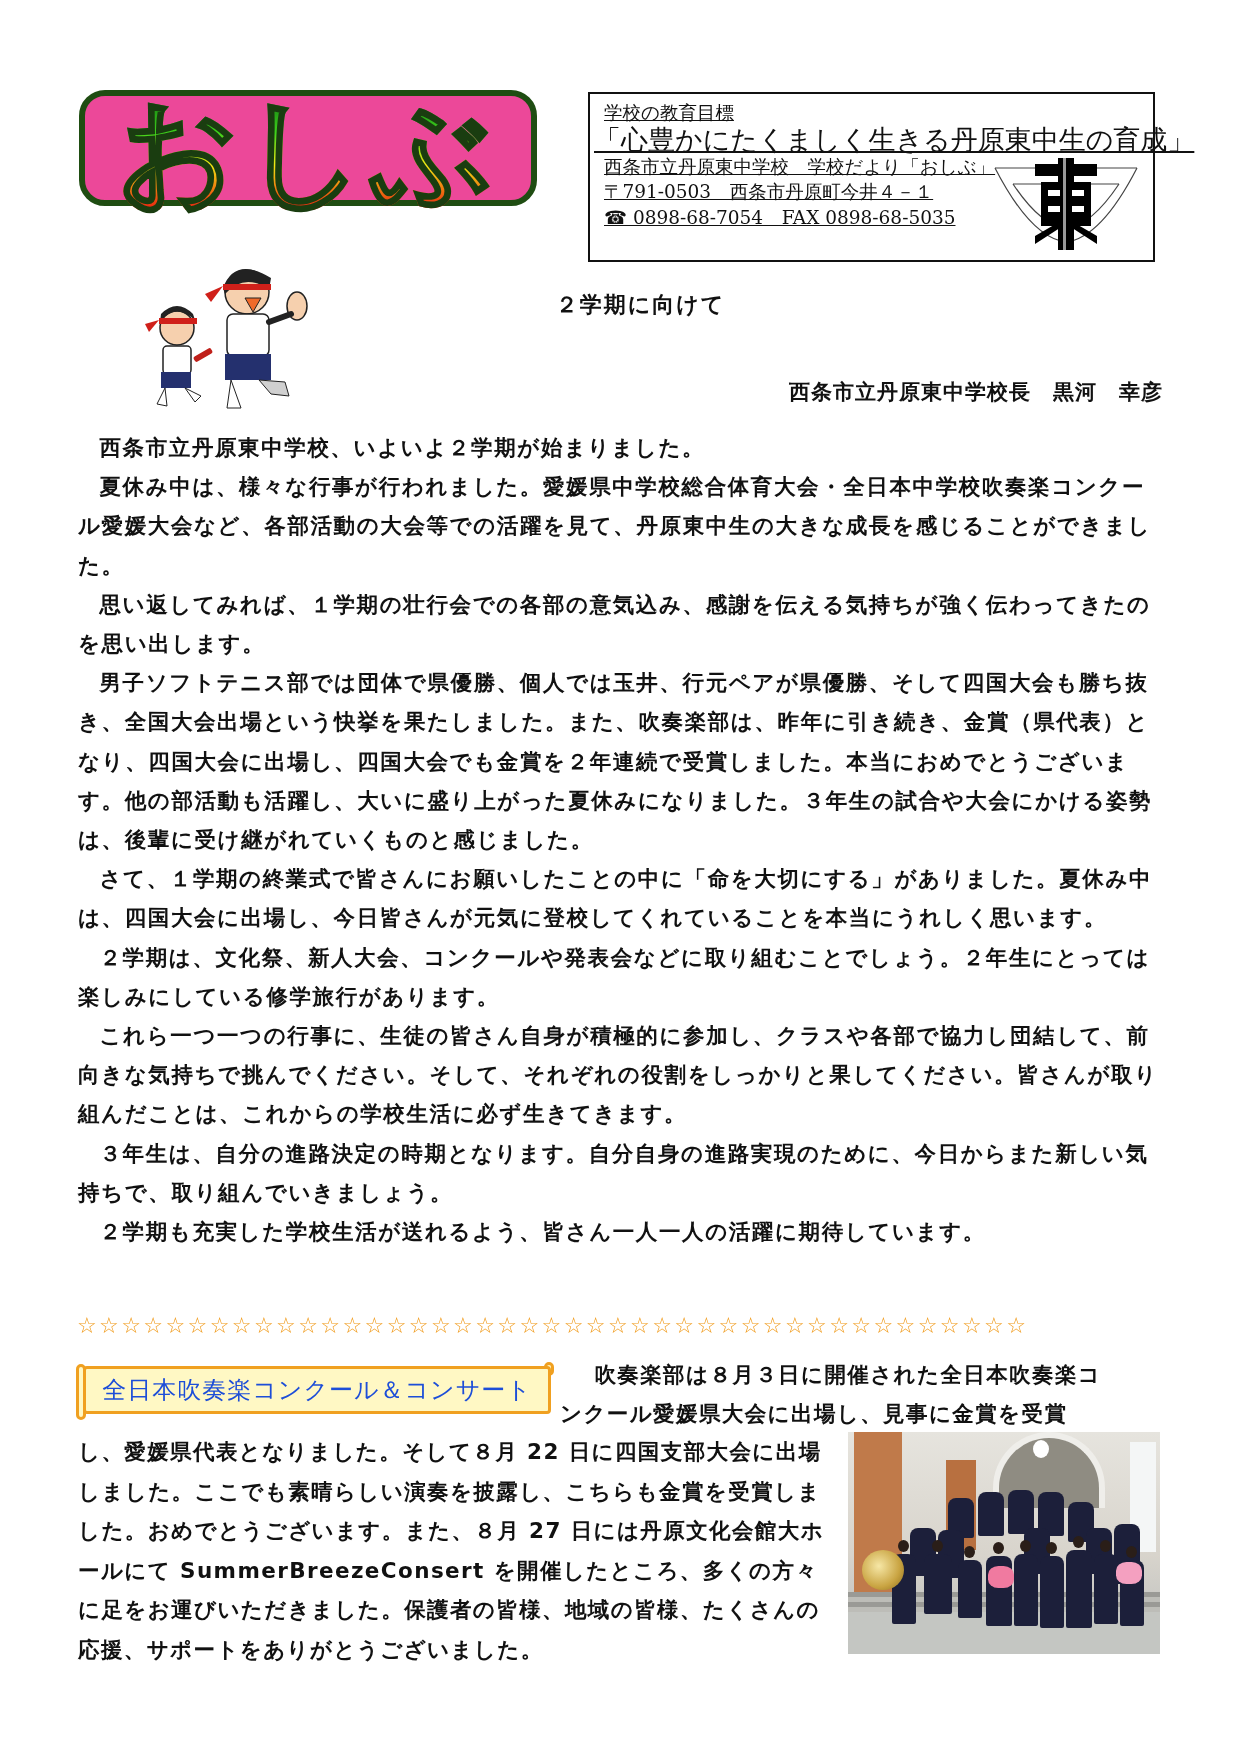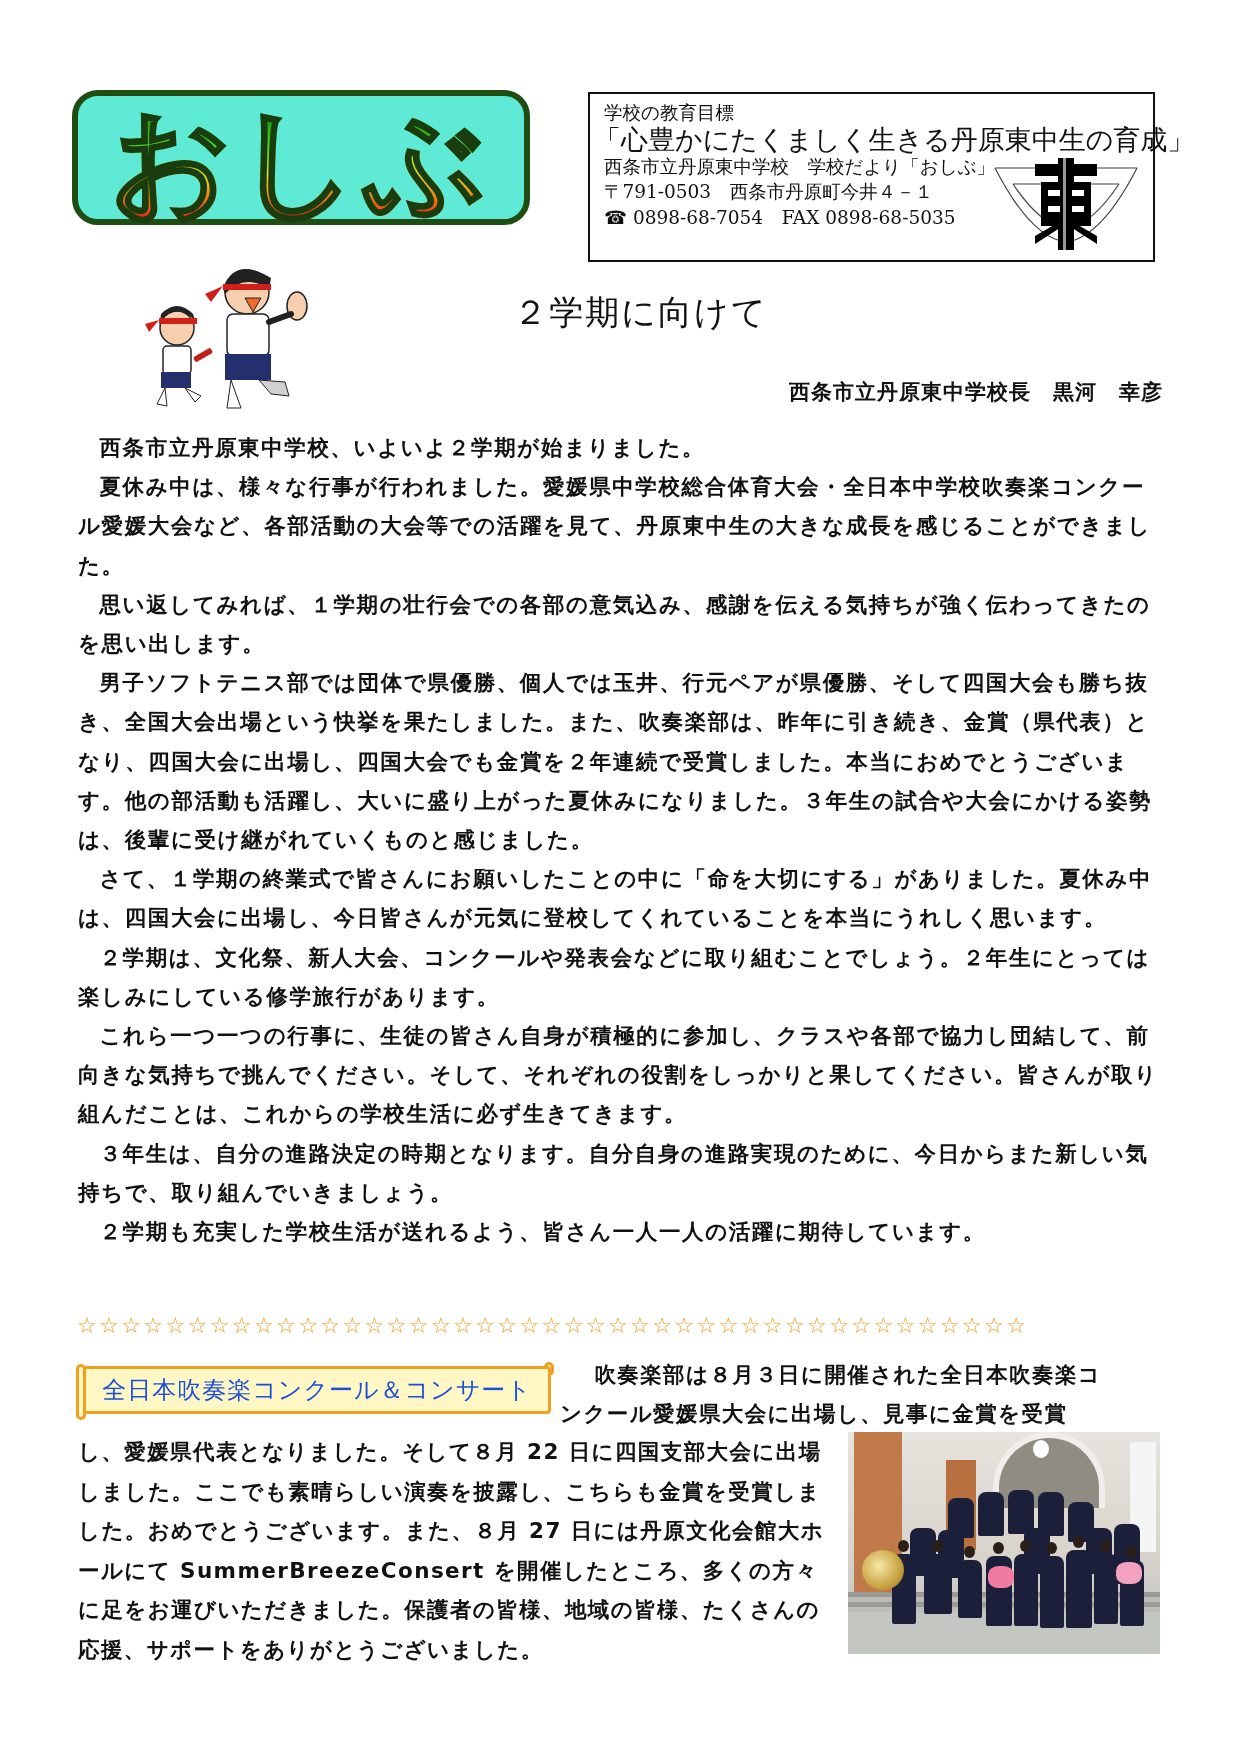--- a/index.html
+++ b/index.html
@@ -1,41 +1,41 @@
 <!DOCTYPE html>
 <html><head>
 <meta charset="utf-8">
 <style>
   html, body { margin: 0; padding: 0; background: #ffffff; }
   body { width: 1241px; height: 1755px; position: relative; overflow: hidden;
          font-family: "DejaVu Sans", "Liberation Sans", sans-serif; color: #111; }
 
   
-  .logo-box { position: absolute; left: 72px; top: 90px; width: 458px; height: 135px;
+  .logo-box { position: absolute; left: 79px; top: 90px; width: 458px; height: 116px;
               border: 6px solid #1f4d12; border-radius: 26px; box-sizing: border-box;
-              background: #5eead4; display: flex; align-items: center; justify-content: center; }
+              background: #ec4899; display: flex; align-items: center; justify-content: center; }
   .logo-text { font-family: "DejaVu Sans", sans-serif; font-weight: bold; font-size: 118px;
                letter-spacing: 6px; line-height: 1;
                background: linear-gradient(180deg, #0a6b10 0%, #3fd41c 35%, #f2e914 62%, #f07a10 82%, #e81d10 100%);
                -webkit-background-clip: text; background-clip: text; color: transparent;
                -webkit-text-stroke: 3px #1a3d10; margin-top: 6px; }
 
   
   .info-box { position: absolute; left: 588px; top: 92px; width: 567px; height: 170px;
               border: 2px solid #111; box-sizing: border-box; padding: 6px 14px;
               font-family: "DejaVu Serif", "Liberation Serif", serif; }
-  .info-line { font-size: 18.5px; line-height: 25.5px; white-space: nowrap; }
+  .info-line { font-size: 18.5px; line-height: 25.5px; white-space: nowrap; text-decoration: underline; }
   .info-line.big { font-size: 27px; line-height: 28px; margin-left: -10px; }
   .emblem { position: absolute; right: 12px; bottom: 10px; width: 150px; height: 92px; }
 
   
   .kids { position: absolute; left: 135px; top: 262px; width: 210px; height: 150px; }
 
   .title { position: absolute; left: 0; width: 100%; top: 290px; text-align: center;
-           font-size: 34px; font-weight: normal; letter-spacing: 2px; }
+           font-size: 22px; font-weight: bold; letter-spacing: 2px; }
   .title span { display: inline-block; margin-left: 40px; }
   .author { position: absolute; right: 78px; top: 378px; font-size: 21px; font-weight: bold;
             letter-spacing: 1px; white-space: pre; }
 
   
   .body-text { position: absolute; left: 78px; top: 428px; width: 1085px;
                font-size: 21.5px; font-weight: bold; line-height: 39.2px; letter-spacing: 1.6px; }
   .body-text p { margin: 0; text-indent: 1em; }
 
   

